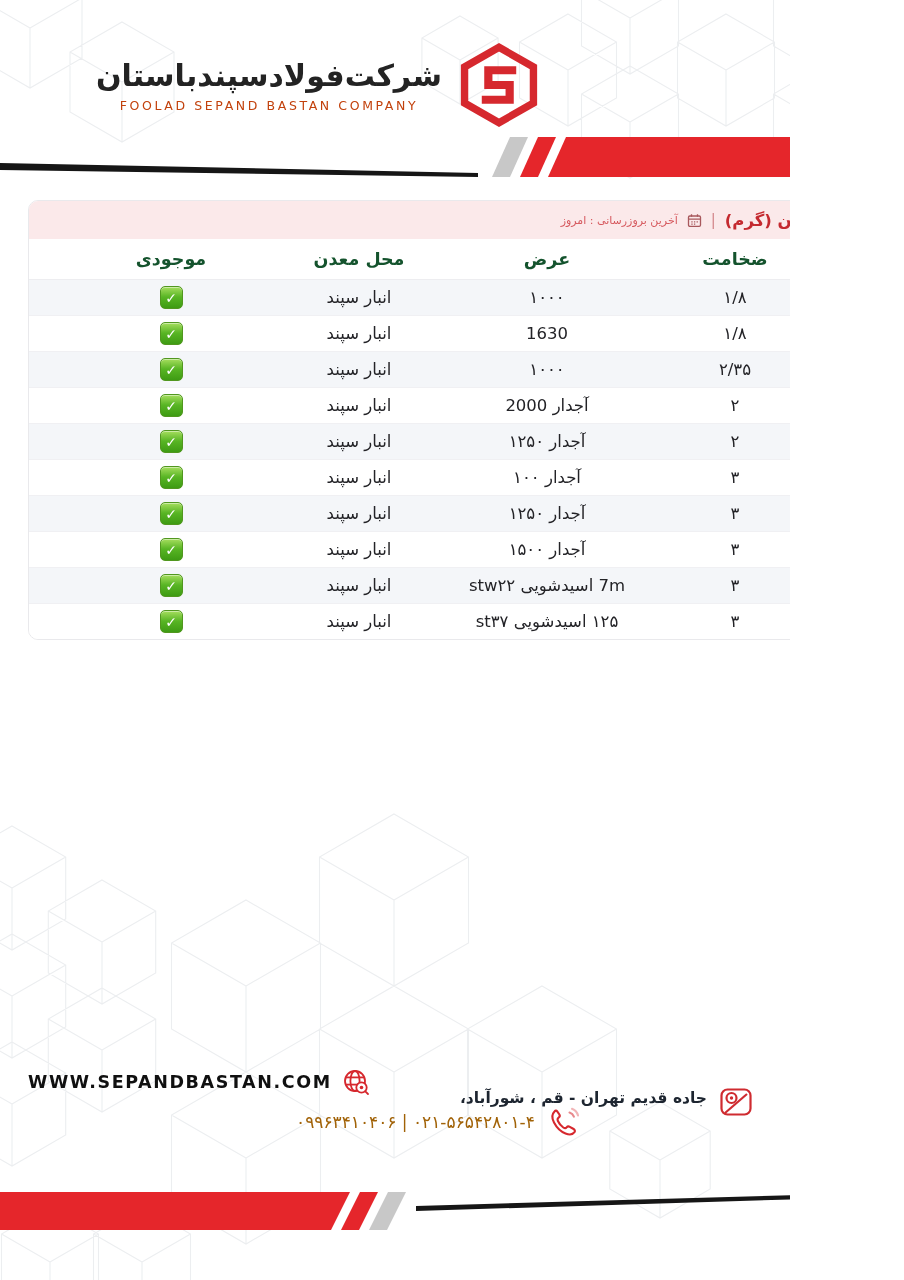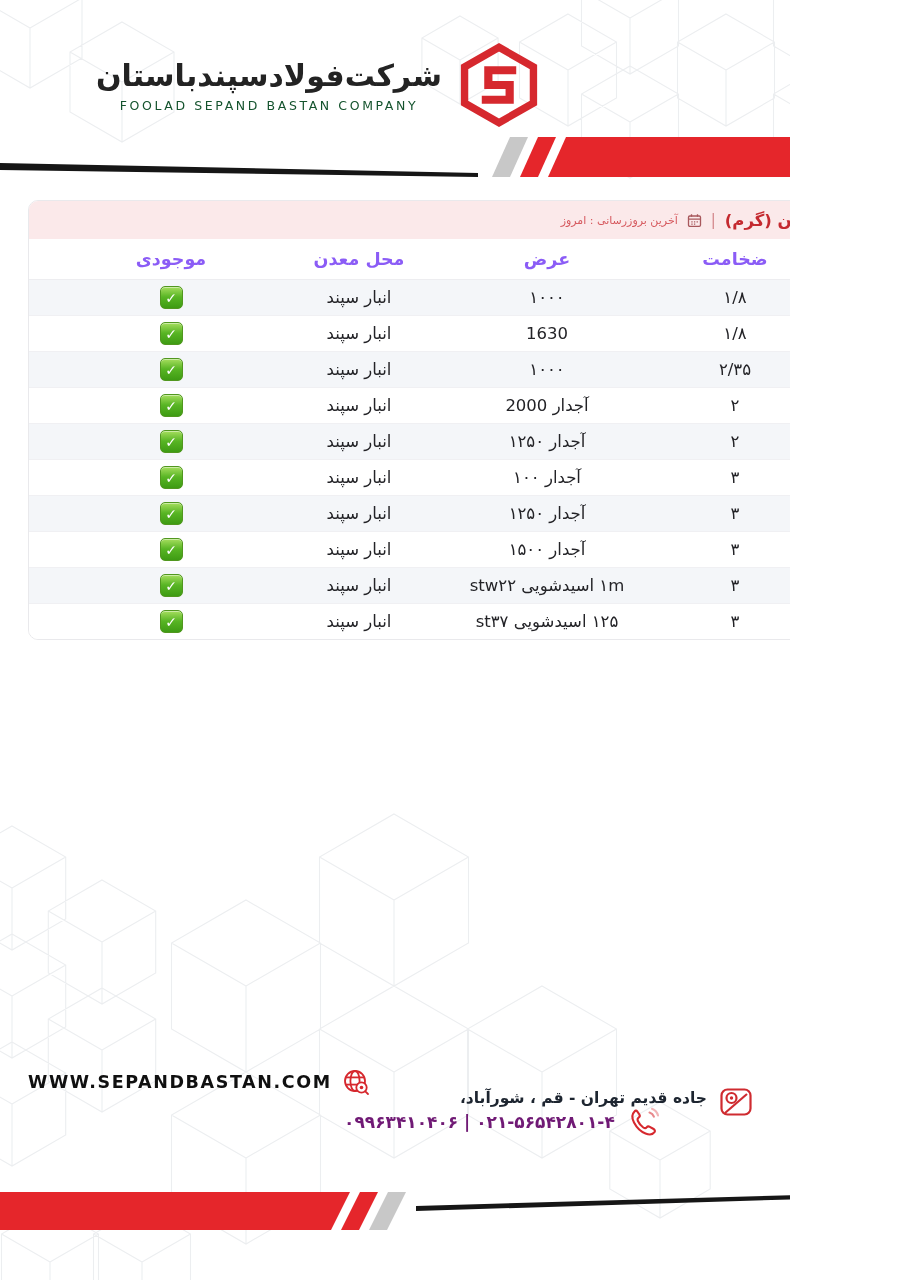--- a/index.html
+++ b/index.html
@@ -5,56 +5,56 @@
   html,body{margin:0;padding:0;background:#ffffff;}
   .page{position:relative;width:790px;height:1280px;background:#ffffff;overflow:hidden;
         font-family:"DejaVu Sans","Liberation Sans",sans-serif;}
   svg{display:block;}
   .bg-hex{position:absolute;left:0;top:0;width:904px;height:1280px;pointer-events:none;}
 
   
   .brand{position:absolute;top:42px;left:96px;display:flex;align-items:center;gap:16px;}
   .brand-text{display:flex;flex-direction:column;align-items:center;}
   .brand-fa{font-size:30px;font-weight:bold;color:#232323;direction:rtl;line-height:1.2;letter-spacing:0;}
-  .brand-en{font-size:12.5px;color:#14532d;letter-spacing:2.6px;margin-top:4px;white-space:nowrap;}
+  .brand-en{font-size:12.5px;color:#c2410c;letter-spacing:2.6px;margin-top:4px;white-space:nowrap;}
   .logo{width:82px;height:86px;}
 
   
   .divider-top{position:absolute;left:0;top:132px;width:904px;height:56px;}
   .divider-bottom{position:absolute;left:0;top:1186px;width:904px;height:56px;}
 
   
   .table-card{position:absolute;left:28px;top:200px;width:848px;background:#fff;
               border:1px solid #e9e9ec;border-radius:10px;overflow:hidden;}
   .title-bar{height:38px;background:#fbe9ea;display:flex;direction:rtl;align-items:center;
              padding:0 16px;gap:9px;}
   .title-main{font-size:16.5px;font-weight:bold;color:#c4292f;}
   .title-sep{color:#d4888b;font-size:15px;}
   .title-update{font-size:11px;color:#d6595e;}
   .cal-icon{width:15px;height:15px;}
 
   .thead{display:flex;direction:rtl;align-items:center;height:40px;background:#fff;
          padding:0 48px;border-bottom:1px solid #ededf0;}
-  .thead .hcell{width:25%;text-align:center;font-size:17.5px;font-weight:bold;color:#8b5cf6;}
+  .thead .hcell{width:25%;text-align:center;font-size:17.5px;font-weight:bold;color:#14532d;}
 
   .trow{display:flex;direction:rtl;align-items:center;height:35px;padding:0 48px;background:#fff;
         border-bottom:1px solid #f0f0f3;}
   .trow:last-child{border-bottom:none;}
   .trow.alt{background:#f4f6f9;}
   .cell{width:25%;text-align:center;font-size:16.5px;color:#232327;}
   .check{display:inline-flex;align-items:center;justify-content:center;width:21px;height:21px;
          border-radius:5px;background:linear-gradient(180deg,#a6de5e 0%,#58b524 48%,#3e9b13 100%);
          border:1px solid #51971f;color:#ffffff;font-size:14px;font-weight:bold;line-height:1;
          box-shadow:inset 0 1px 0 rgba(255,255,255,.45);}
 
   
   .footer-web{position:absolute;left:28px;top:1068px;display:flex;align-items:center;gap:10px;}
   .web-text{font-size:17.5px;font-weight:bold;color:#101010;letter-spacing:1.6px;}
   .footer-phone{position:absolute;left:296px;top:1106px;display:flex;align-items:center;gap:12px;}
-  .phone-text{font-size:17px;font-weight:bold;color:#701a75;direction:ltr;margin-left:48px;}
+  .phone-text{font-size:17px;font-weight:normal;color:#a16207;direction:ltr;}
   .footer-address{position:absolute;right:36px;top:1084px;display:flex;direction:rtl;gap:11px;align-items:flex-start;}
   .addr-lines{text-align:right;direction:rtl;font-size:15.5px;font-weight:bold;color:#1d2530;line-height:28px;}
 </style>
 </head>
 <body>
 
 <div class="page">
 
   <svg class="bg-hex" id="bgHex" viewBox="0 0 904 1280" fill="none" stroke="#eceef0" stroke-width="1.1">
       <path d="M630.0,-38.0L678.5,-10.0L678.5,46.0L630.0,74.0L581.5,46.0L581.5,-10.0ZM630,18L678.5,-10.0M630,18L630.0,74.0M630,18L581.5,-10.0M726.0,14.0L774.5,42.0L774.5,98.0L726.0,126.0L677.5,98.0L677.5,42.0ZM726,70L774.5,42.0M726,70L726.0,126.0M726,70L677.5,42.0M822.0,-38.0L870.5,-10.0L870.5,46.0L822.0,74.0L773.5,46.0L773.5,-10.0ZM822,18L870.5,-10.0M822,18L822.0,74.0M822,18L773.5,-10.0M904.0,14.0L952.5,42.0L952.5,98.0L904.0,126.0L855.5,98.0L855.5,42.0ZM904,70L952.5,42.0M904,70L904.0,126.0M904,70L855.5,42.0M630.0,66.0L678.5,94.0L678.5,150.0L630.0,178.0L581.5,150.0L581.5,94.0ZM630,122L678.5,94.0M630,122L630.0,178.0M630,122L581.5,94.0M822.0,66.0L870.5,94.0L870.5,150.0L822.0,178.0L773.5,150.0L773.5,94.0ZM822,122L870.5,94.0M822,122L822.0,178.0M822,122L773.5,94.0M568.0,14.0L616.5,42.0L616.5,98.0L568.0,126.0L519.5,98.0L519.5,42.0ZM568,70L616.5,42.0M568,70L568.0,126.0M568,70L519.5,42.0M30.0,-32.0L82.0,-2.0L82.0,58.0L30.0,88.0L-22.0,58.0L-22.0,-2.0ZM30,28L82.0,-2.0M30,28L30.0,88.0M30,28L-22.0,-2.0M122.0,22.0L174.0,52.0L174.0,112.0L122.0,142.0L70.0,112.0L70.0,52.0ZM122,82L174.0,52.0M122,82L122.0,142.0M122,82L70.0,52.0M460.0,16.0L498.1,38.0L498.1,82.0L460.0,104.0L421.9,82.0L421.9,38.0ZM460,60L498.1,38.0M460,60L460.0,104.0M460,60L421.9,38.0M12.0,826.0L65.7,857.0L65.7,919.0L12.0,950.0L-41.7,919.0L-41.7,857.0ZM12,888L65.7,857.0M12,888L12.0,950.0M12,888L-41.7,857.0M102.0,880.0L155.7,911.0L155.7,973.0L102.0,1004.0L48.3,973.0L48.3,911.0ZM102,942L155.7,911.0M102,942L102.0,1004.0M102,942L48.3,911.0M12.0,934.0L65.7,965.0L65.7,1027.0L12.0,1058.0L-41.7,1027.0L-41.7,965.0ZM12,996L65.7,965.0M12,996L12.0,1058.0M12,996L-41.7,965.0M102.0,988.0L155.7,1019.0L155.7,1081.0L102.0,1112.0L48.3,1081.0L48.3,1019.0ZM102,1050L155.7,1019.0M102,1050L102.0,1112.0M102,1050L48.3,1019.0M12.0,1042.0L65.7,1073.0L65.7,1135.0L12.0,1166.0L-41.7,1135.0L-41.7,1073.0ZM12,1104L65.7,1073.0M12,1104L12.0,1166.0M12,1104L-41.7,1073.0M246.0,900.0L320.5,943.0L320.5,1029.0L246.0,1072.0L171.5,1029.0L171.5,943.0ZM246,986L320.5,943.0M246,986L246.0,1072.0M246,986L171.5,943.0M394.0,986.0L468.5,1029.0L468.5,1115.0L394.0,1158.0L319.5,1115.0L319.5,1029.0ZM394,1072L468.5,1029.0M394,1072L394.0,1158.0M394,1072L319.5,1029.0M246.0,1072.0L320.5,1115.0L320.5,1201.0L246.0,1244.0L171.5,1201.0L171.5,1115.0ZM246,1158L320.5,1115.0M246,1158L246.0,1244.0M246,1158L171.5,1115.0M542.0,986.0L616.5,1029.0L616.5,1115.0L542.0,1158.0L467.5,1115.0L467.5,1029.0ZM542,1072L616.5,1029.0M542,1072L542.0,1158.0M542,1072L467.5,1029.0M394.0,814.0L468.5,857.0L468.5,943.0L394.0,986.0L319.5,943.0L319.5,857.0ZM394,900L468.5,857.0M394,900L394.0,986.0M394,900L319.5,857.0M660.0,1102.0L710.2,1131.0L710.2,1189.0L660.0,1218.0L609.8,1189.0L609.8,1131.0ZM660,1160L710.2,1131.0M660,1160L660.0,1218.0M660,1160L609.8,1131.0M860.0,1062.0L910.2,1091.0L910.2,1149.0L860.0,1178.0L809.8,1149.0L809.8,1091.0ZM860,1120L910.2,1091.0M860,1120L860.0,1178.0M860,1120L809.8,1091.0M50.0,1206.0L98.5,1234.0L98.5,1290.0L50.0,1318.0L1.5,1290.0L1.5,1234.0ZM50,1262L98.5,1234.0M50,1262L50.0,1318.0M50,1262L1.5,1234.0M142.0,1206.0L190.5,1234.0L190.5,1290.0L142.0,1318.0L93.5,1290.0L93.5,1234.0ZM142,1262L190.5,1234.0M142,1262L142.0,1318.0M142,1262L93.5,1234.0M872.0,1194.0L920.5,1222.0L920.5,1278.0L872.0,1306.0L823.5,1278.0L823.5,1222.0ZM872,1250L920.5,1222.0M872,1250L872.0,1306.0M872,1250L823.5,1222.0"></path>
@@ -147,21 +147,21 @@
           <div class="cell"><span class="check">✓</span></div>
         </div>
         <div class="trow">
           <div class="cell">۳</div>
           <div class="cell" dir="ltr">۱۵۰۰ آجدار</div>
           <div class="cell">انبار سپند</div>
           <div class="cell"><span class="check">✓</span></div>
         </div>
         <div class="trow alt">
           <div class="cell">۳</div>
-          <div class="cell" dir="rtl">۱m اسیدشویی stw۲۲</div>
+          <div class="cell" dir="rtl">7m اسیدشویی stw۲۲</div>
           <div class="cell">انبار سپند</div>
           <div class="cell"><span class="check">✓</span></div>
         </div>
         <div class="trow">
           <div class="cell">۳</div>
           <div class="cell" dir="rtl">۱۲۵ اسیدشویی st۳۷</div>
           <div class="cell">انبار سپند</div>
           <div class="cell"><span class="check">✓</span></div>
         </div>
       </div>

